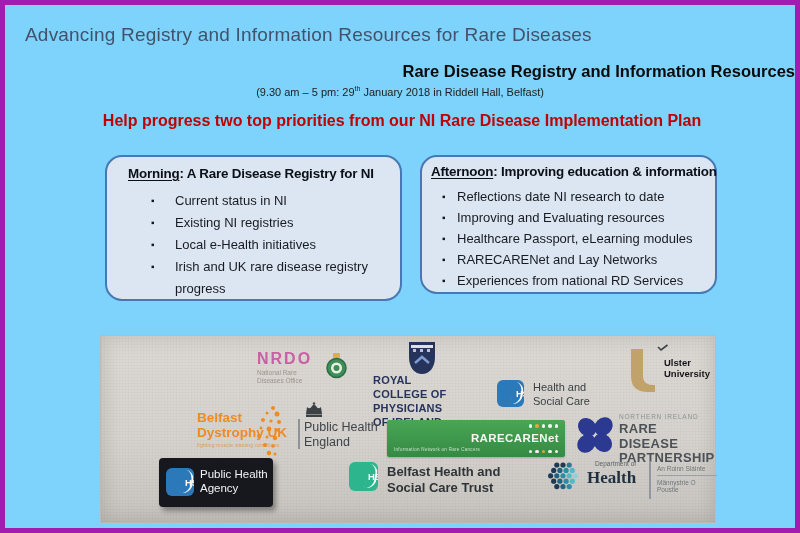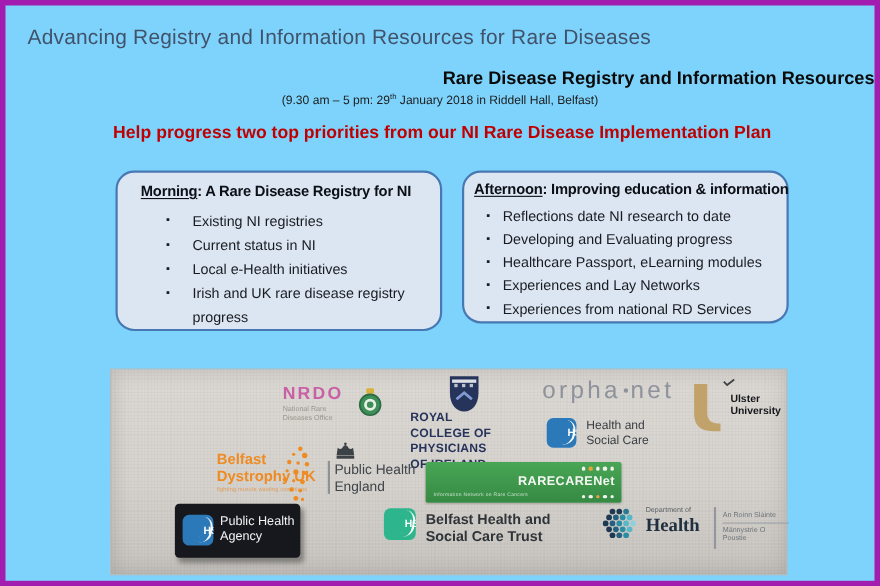--- a/index.html
+++ b/index.html
@@ -151,21 +151,21 @@
   .pha-text { position:absolute; left:41px; top:10px; font-size:11.5px; line-height:1.2; color:#f2f3f5; }
 
   
   .belfast { left:248px; top:126px; width:160px; height:40px; }
   .belfast .hsc-square { left:0; top:0; width:29px; height:29px; }
   .belfast-text { position:absolute; left:38px; top:2px; font-size:13px; font-weight:700; line-height:1.2; color:#2f3439; }
 
   
   .doh { left:446px; top:122px; width:170px; height:48px; }
   .doh-hex { position:absolute; left:0; top:2px; }
-  .doh-name { position:absolute; left:40px; top:2px; }
+  .doh-name { position:absolute; left:40px; top:2px;text-align:right; }
   .doh-dept { font-size:6.5px; color:#5c6166; }
   .doh-health { font-family:"Liberation Serif", serif; font-size:17px; font-weight:700; color:#20303f; margin-top:1px; }
   .doh-divider { position:absolute; left:102px; top:3px; width:1.5px; height:38px; background:#9296a0; }
   .doh-gaelic { position:absolute; left:110px; top:7px; font-size:6.5px; color:#70757a; }
   .doh-irish { padding-bottom:3px; border-bottom:1px solid #9aa0a5; margin-bottom:3px; }
 </style>
 </head>
 <body>
 
 <div class="slide">
@@ -173,34 +173,34 @@
   <h1 class="slide-title">Advancing Registry and Information Resources for Rare Diseases</h1>
   <h2 class="event-heading">Rare Disease Registry and Information Resources</h2>
 
   <p class="event-datetime"><span>(9.30 am – 5 pm: 29</span><sup>th</sup><span> January 2018 in Riddell Hall, Belfast)</span></p>
 
   <p class="callout">Help progress two top priorities from our NI Rare Disease Implementation Plan</p>
 
   <section class="session-box morning">
     <h3 class="session-title"><span class="session-label">Morning</span><span>: A Rare Disease Registry for NI</span></h3>
     <ul class="session-bullets">
+      <li>Current status in NI</li>
       <li>Existing NI registries</li>
-      <li>Current status in NI</li>
       <li>Local e-Health initiatives</li>
       <li>Irish and UK rare disease registry progress</li>
     </ul>
   </section>
 
   <section class="session-box afternoon">
     <h3 class="session-title"><span class="session-label">Afternoon</span><span>: Improving education &amp; information</span></h3>
     <ul class="session-bullets">
       <li>Reflections date NI research to date</li>
-      <li>Developing and Evaluating progress</li>
+      <li>Improving and Evaluating resources</li>
       <li>Healthcare Passport, eLearning modules</li>
-      <li>Experiences and Lay Networks</li>
+      <li>RARECARENet and Lay Networks</li>
       <li>Experiences from national RD Services</li>
     </ul>
   </section>
 
   <figure class="partners-photo">
 
 
     <div class="logo nrdo">
       <div class="nrdo-acronym">NRDO</div>
       <div class="nrdo-sub">
@@ -225,21 +225,20 @@
         <path d="M9 22 L16 16 L23 22" stroke="#7f9bd1" stroke-width="2.5" fill="none"></path>
       </svg>
       <div class="rcpi-text">
         <div>ROYAL</div>
         <div>COLLEGE OF</div>
         <div>PHYSICIANS</div>
         <div>OF IRELAND</div>
       </div>
     </div>
 
-    <div class="logo orphanet"><span>orpha</span><span class="orpha-dot"></span><span>net</span></div>
 
     <div class="logo hsc-care">
       <div class="hsc-square hsc-blue">
           <span>HSC</span>
         </div>
       <div class="hsc-care-text">
         <div>Health and</div>
         <div>Social Care</div>
       </div>
     </div>
@@ -308,20 +307,35 @@
       <div class="rc-dots bottom">
           <i class="rc-dot-w"></i>
           <i class="rc-dot-w"></i>
           <i class="rc-dot-o"></i>
           <i class="rc-dot-w"></i>
           <i class="rc-dot-w"></i>
         </div>
       <div class="rc-sub">Information Network on Rare Cancers</div>
     </div>
 
+    <div class="logo nirdp">
+      <svg class="nirdp-clover" width="44" height="46" viewBox="0 0 44 46">
+        <g fill="#2b3990" transform="rotate(45 22 23)">
+          <ellipse cx="22" cy="11" rx="8.5" ry="10"></ellipse>
+          <ellipse cx="33" cy="23" rx="10" ry="8.5"></ellipse>
+          <ellipse cx="22" cy="35" rx="8.5" ry="10"></ellipse>
+          <ellipse cx="11" cy="23" rx="10" ry="8.5"></ellipse>
+        </g>
+      </svg>
+      <div class="nirdp-text">
+        <div class="nirdp-region">NORTHERN IRELAND</div>
+        <div class="nirdp-main">RARE DISEASE</div>
+        <div class="nirdp-main">PARTNERSHIP</div>
+      </div>
+    </div>
 
     <div class="logo pha">
       <div class="hsc-square hsc-blue">
           <span>HSC</span>
         </div>
       <div class="pha-text">
         <div>Public Health</div>
         <div>Agency</div>
       </div>
     </div>

